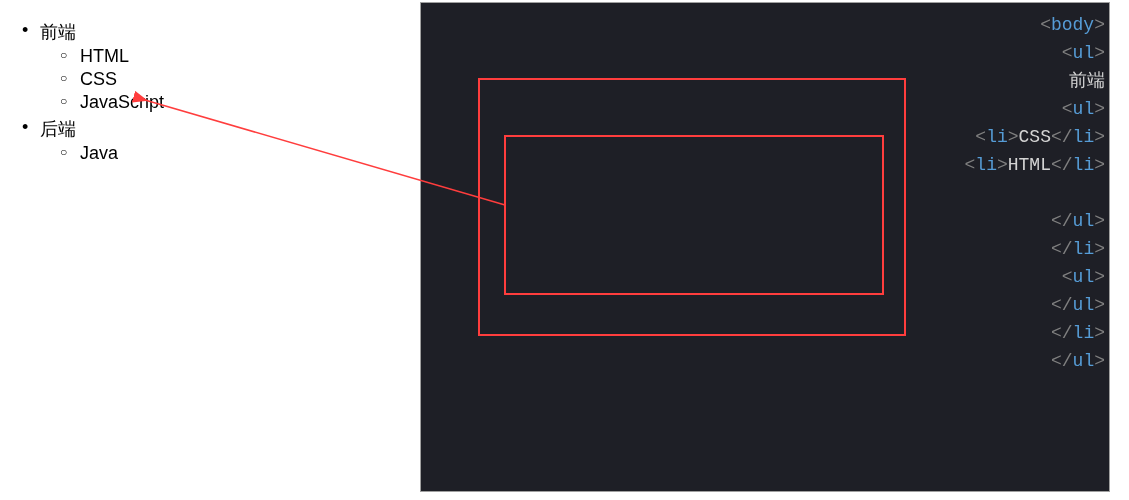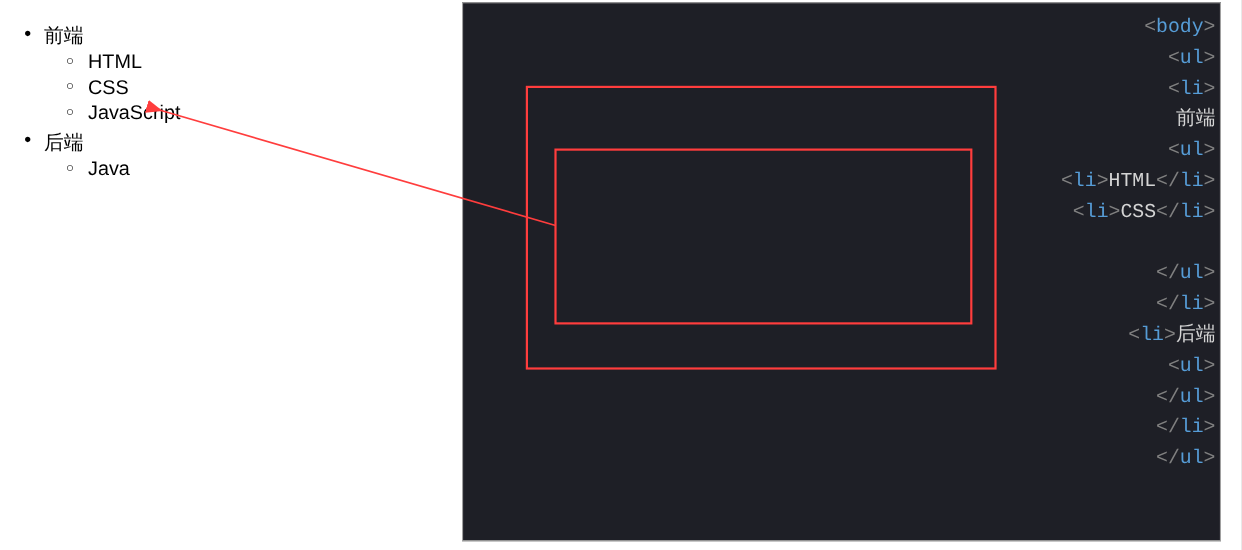--- a/index.html
+++ b/index.html
@@ -122,29 +122,27 @@
       <ul class="inner-list">
         <li class="inner-item"><span>Java</span></li>
       </ul>
     </li>
   </ul>
 </div>
 
 <div class="right-panel">
   <div class="code-line"><span class="tag-bracket">&lt;</span><span class="tag-name">body</span><span class="tag-bracket">&gt;</span></div>
   <div class="code-line">  <span class="tag-bracket">&lt;</span><span class="tag-name">ul</span><span class="tag-bracket">&gt;</span></div>
-  <div class="code-line">    <span class="tag-bracket">&lt;</span><span class="tag-name">li</span><span class="tag-bracket">&gt;</span></div>
   <div class="code-line">      <span class="code-text">前端</span></div>
   <div class="code-line">      <span class="tag-bracket">&lt;</span><span class="tag-name">ul</span><span class="tag-bracket">&gt;</span></div>
+  <div class="code-line">        <span class="tag-bracket">&lt;</span><span class="tag-name">li</span><span class="tag-bracket">&gt;</span><span class="code-text">CSS</span><span class="tag-bracket">&lt;/</span><span class="tag-name">li</span><span class="tag-bracket">&gt;</span></div>
   <div class="code-line">        <span class="tag-bracket">&lt;</span><span class="tag-name">li</span><span class="tag-bracket">&gt;</span><span class="code-text">HTML</span><span class="tag-bracket">&lt;/</span><span class="tag-name">li</span><span class="tag-bracket">&gt;</span></div>
-  <div class="code-line">        <span class="tag-bracket">&lt;</span><span class="tag-name">li</span><span class="tag-bracket">&gt;</span><span class="code-text">CSS</span><span class="tag-bracket">&lt;/</span><span class="tag-name">li</span><span class="tag-bracket">&gt;</span></div>
   <div class="code-line"> </div>
   <div class="code-line">      <span class="tag-bracket">&lt;/</span><span class="tag-name">ul</span><span class="tag-bracket">&gt;</span></div>
   <div class="code-line">    <span class="tag-bracket">&lt;/</span><span class="tag-name">li</span><span class="tag-bracket">&gt;</span></div>
-  <div class="code-line">    <span class="tag-bracket">&lt;</span><span class="tag-name">li</span><span class="tag-bracket">&gt;</span><span class="code-text">后端</span></div>
   <div class="code-line">      <span class="tag-bracket">&lt;</span><span class="tag-name">ul</span><span class="tag-bracket">&gt;</span></div>
   <div class="code-line">      <span class="tag-bracket">&lt;/</span><span class="tag-name">ul</span><span class="tag-bracket">&gt;</span></div>
   <div class="code-line">    <span class="tag-bracket">&lt;/</span><span class="tag-name">li</span><span class="tag-bracket">&gt;</span></div>
   <div class="code-line">  <span class="tag-bracket">&lt;/</span><span class="tag-name">ul</span><span class="tag-bracket">&gt;</span></div>
 </div>
 
 <div class="red-box-outer"></div>
 <div class="red-box-inner"></div>
 
 <svg class="arrow-svg" viewBox="0 0 380 120">

